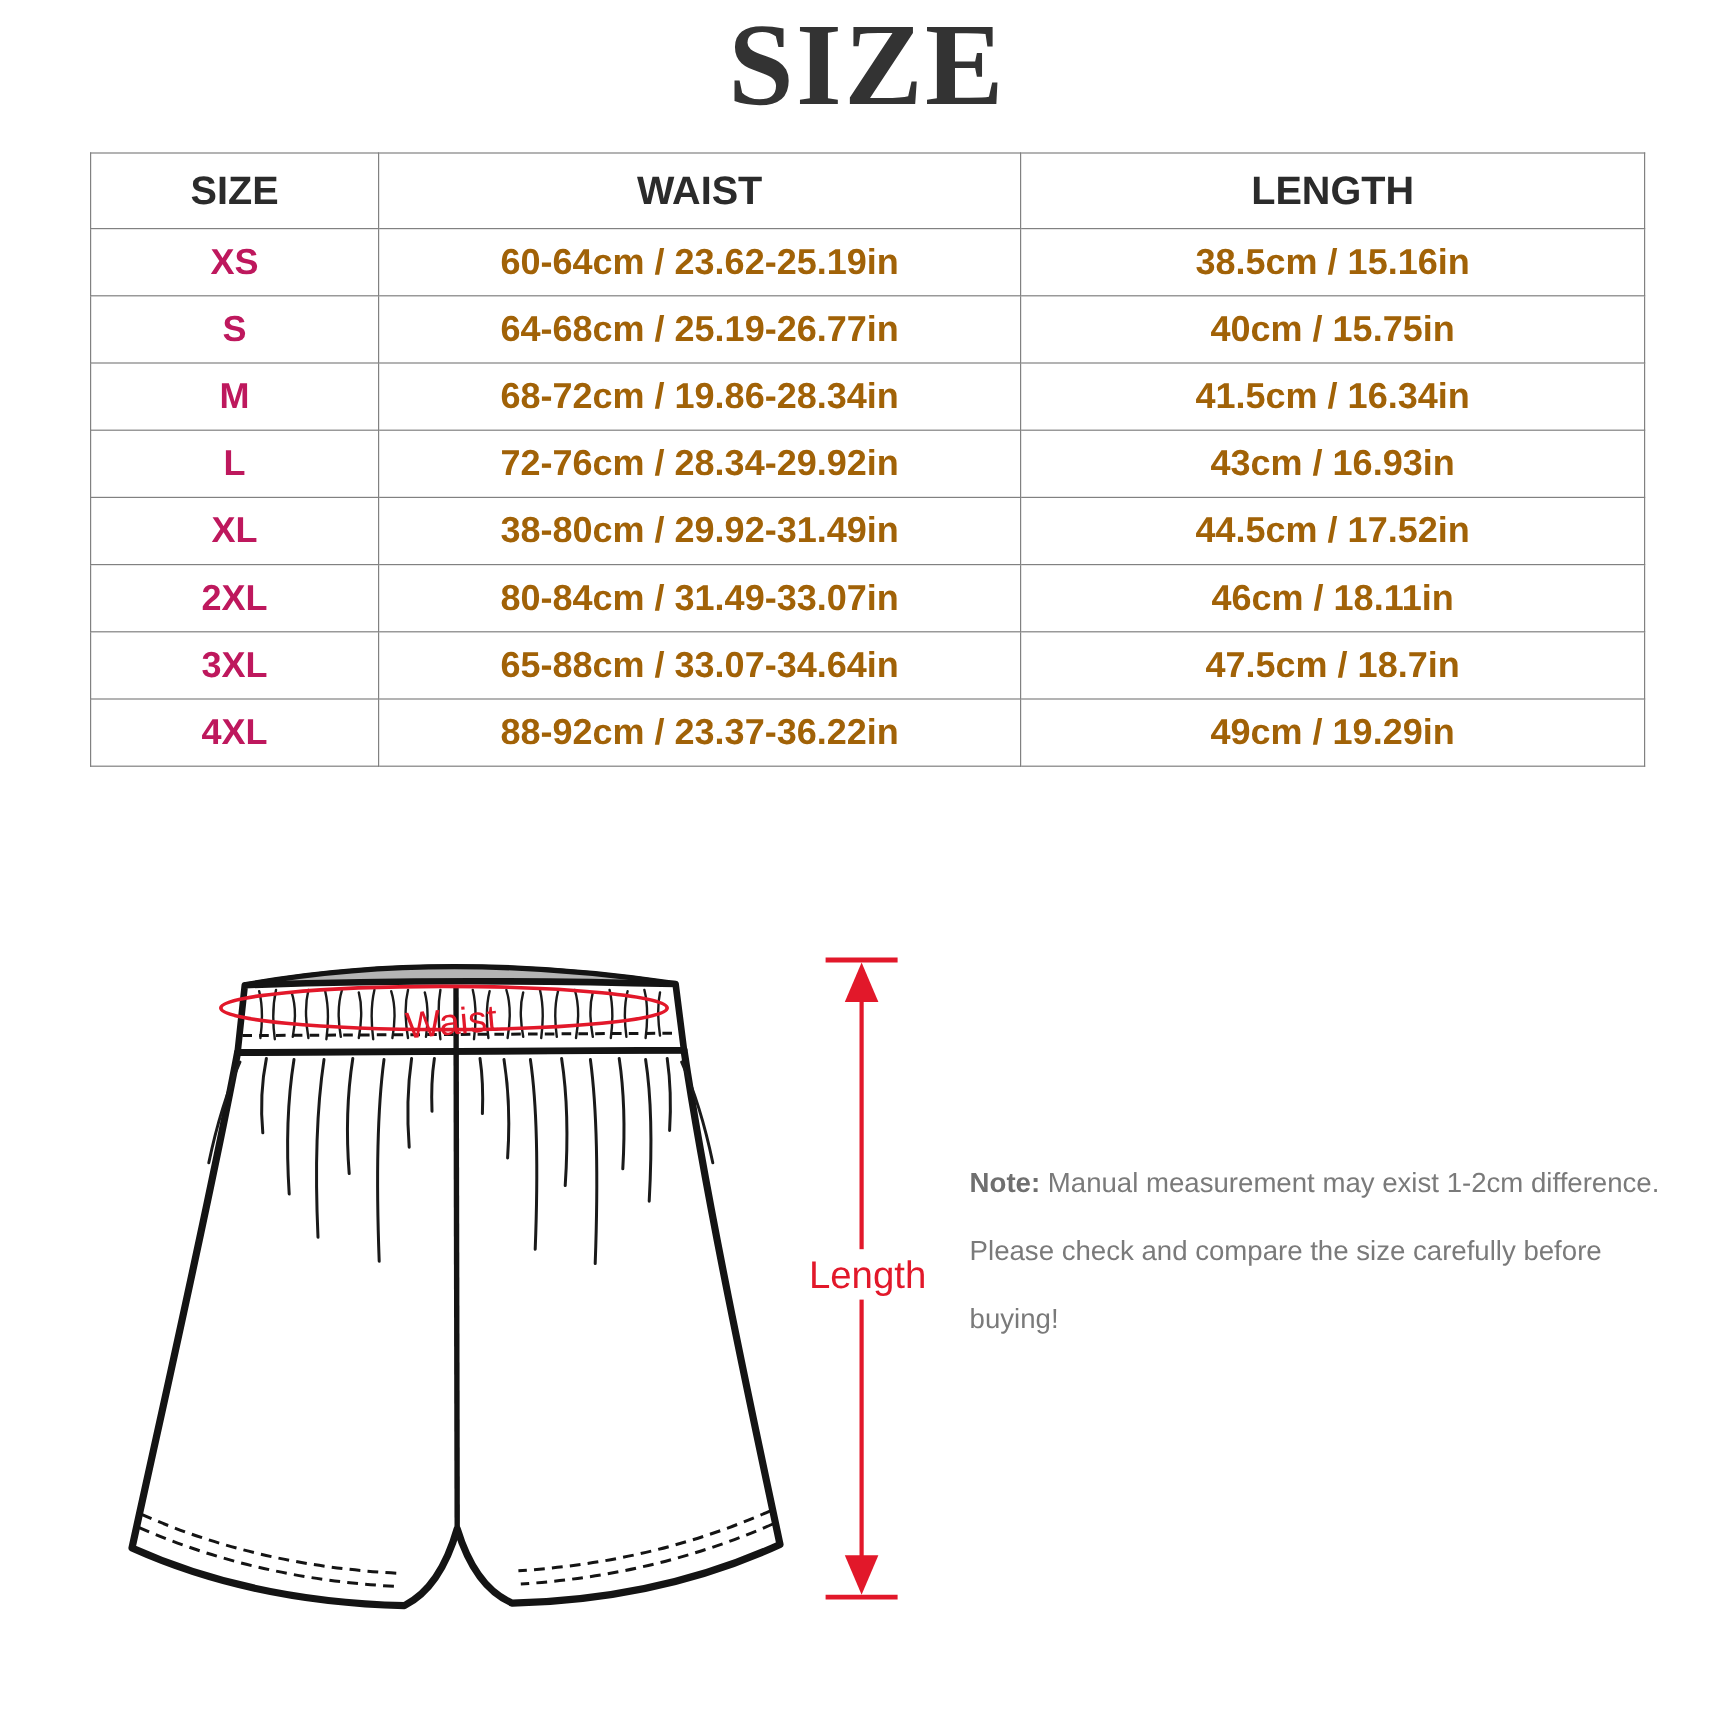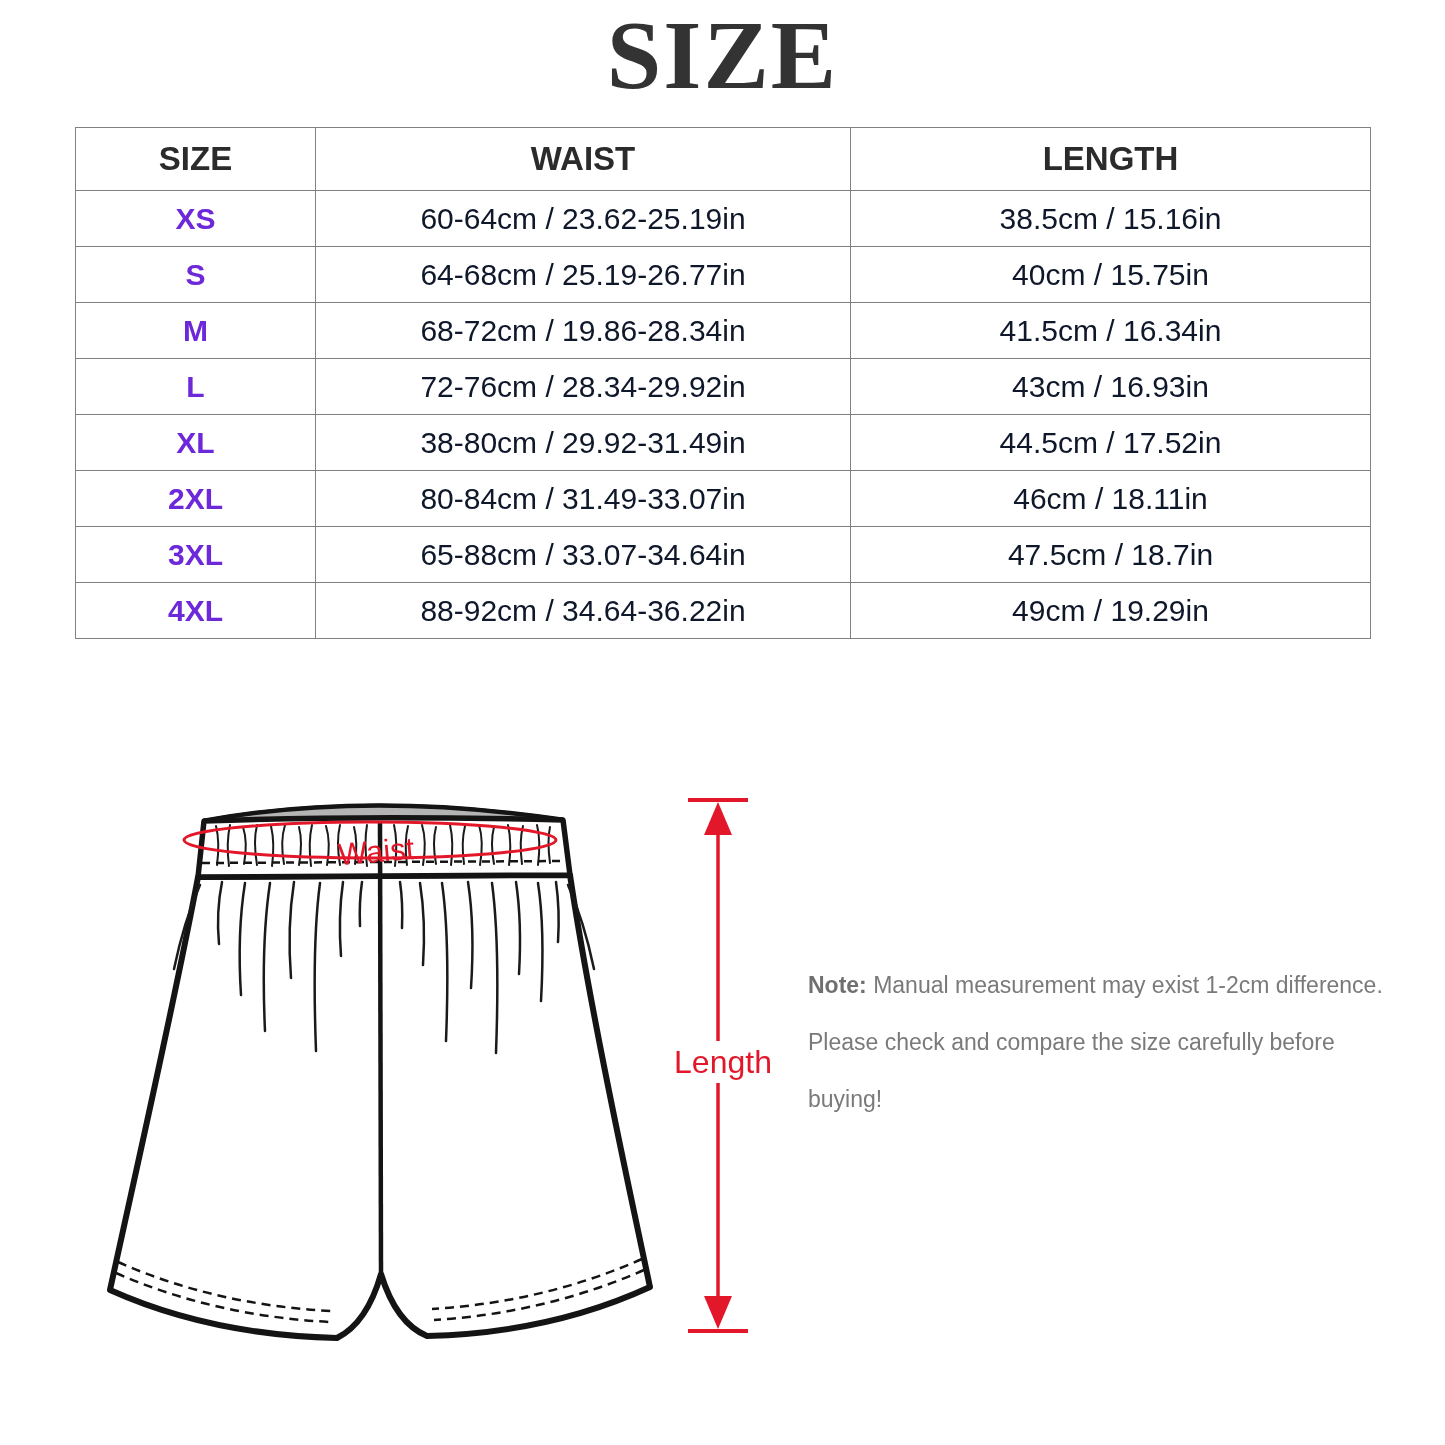--- a/index.html
+++ b/index.html
@@ -13,22 +13,22 @@
 
   
   table.size-table{position:absolute;left:75px;top:127px;width:1295px;
       border-collapse:collapse;table-layout:fixed;background:#fff;}
   table.size-table col.c-size{width:240px;}
   table.size-table col.c-waist{width:535px;}
   table.size-table col.c-length{width:520px;}
   table.size-table th,table.size-table td{
       border:1px solid #818181;text-align:center;vertical-align:middle;padding:0;}
   table.size-table thead th{height:62px;font-size:33px;font-weight:700;color:#2b2b2b;}
-  table.size-table tbody td{height:55px;font-size:30px;font-weight:400;color:#0f172a;}
-  table.size-table tbody td.size-cell{font-weight:700;color:#6d28d9;font-size:30px;}
+  table.size-table tbody td{height:55px;font-size:30px;font-weight:700;color:#a16207;}
+  table.size-table tbody td.size-cell{font-weight:700;color:#be185d;font-size:30px;}
   table.size-table{border:1px solid #6f6f6f;}
 
   
   .diagram{position:absolute;left:80px;top:775px;width:700px;height:580px;}
 
   
   .note{position:absolute;left:808px;top:957px;width:575px;
       font-size:23px;line-height:57px;color:#7a7a7a;}
   .note .note-prefix{font-weight:700;color:#6f6f6f;}
 </style>
@@ -83,21 +83,21 @@
         <td>80-84cm / 31.49-33.07in</td>
         <td>46cm / 18.11in</td>
       </tr>
       <tr>
         <td class="size-cell">3XL</td>
         <td>65-88cm / 33.07-34.64in</td>
         <td>47.5cm / 18.7in</td>
       </tr>
       <tr>
         <td class="size-cell">4XL</td>
-        <td>88-92cm / 34.64-36.22in</td>
+        <td>88-92cm / 23.37-36.22in</td>
         <td>49cm / 19.29in</td>
       </tr>
     </tbody>
   </table>
 
   <svg class="diagram" viewBox="0 0 700 580" xmlns="http://www.w3.org/2000/svg">
 
     <g fill="#ffffff" stroke="#141414" stroke-width="6" stroke-linejoin="round">
       <path d="M118 102 C 95 225, 55 400, 30 515 Q 130 560, 257 563 Q 287 548, 301 499 Q 316 548, 347 561 Q 470 558, 570 512 C 545 395, 508 222, 490 100 Z"></path>
     </g>

